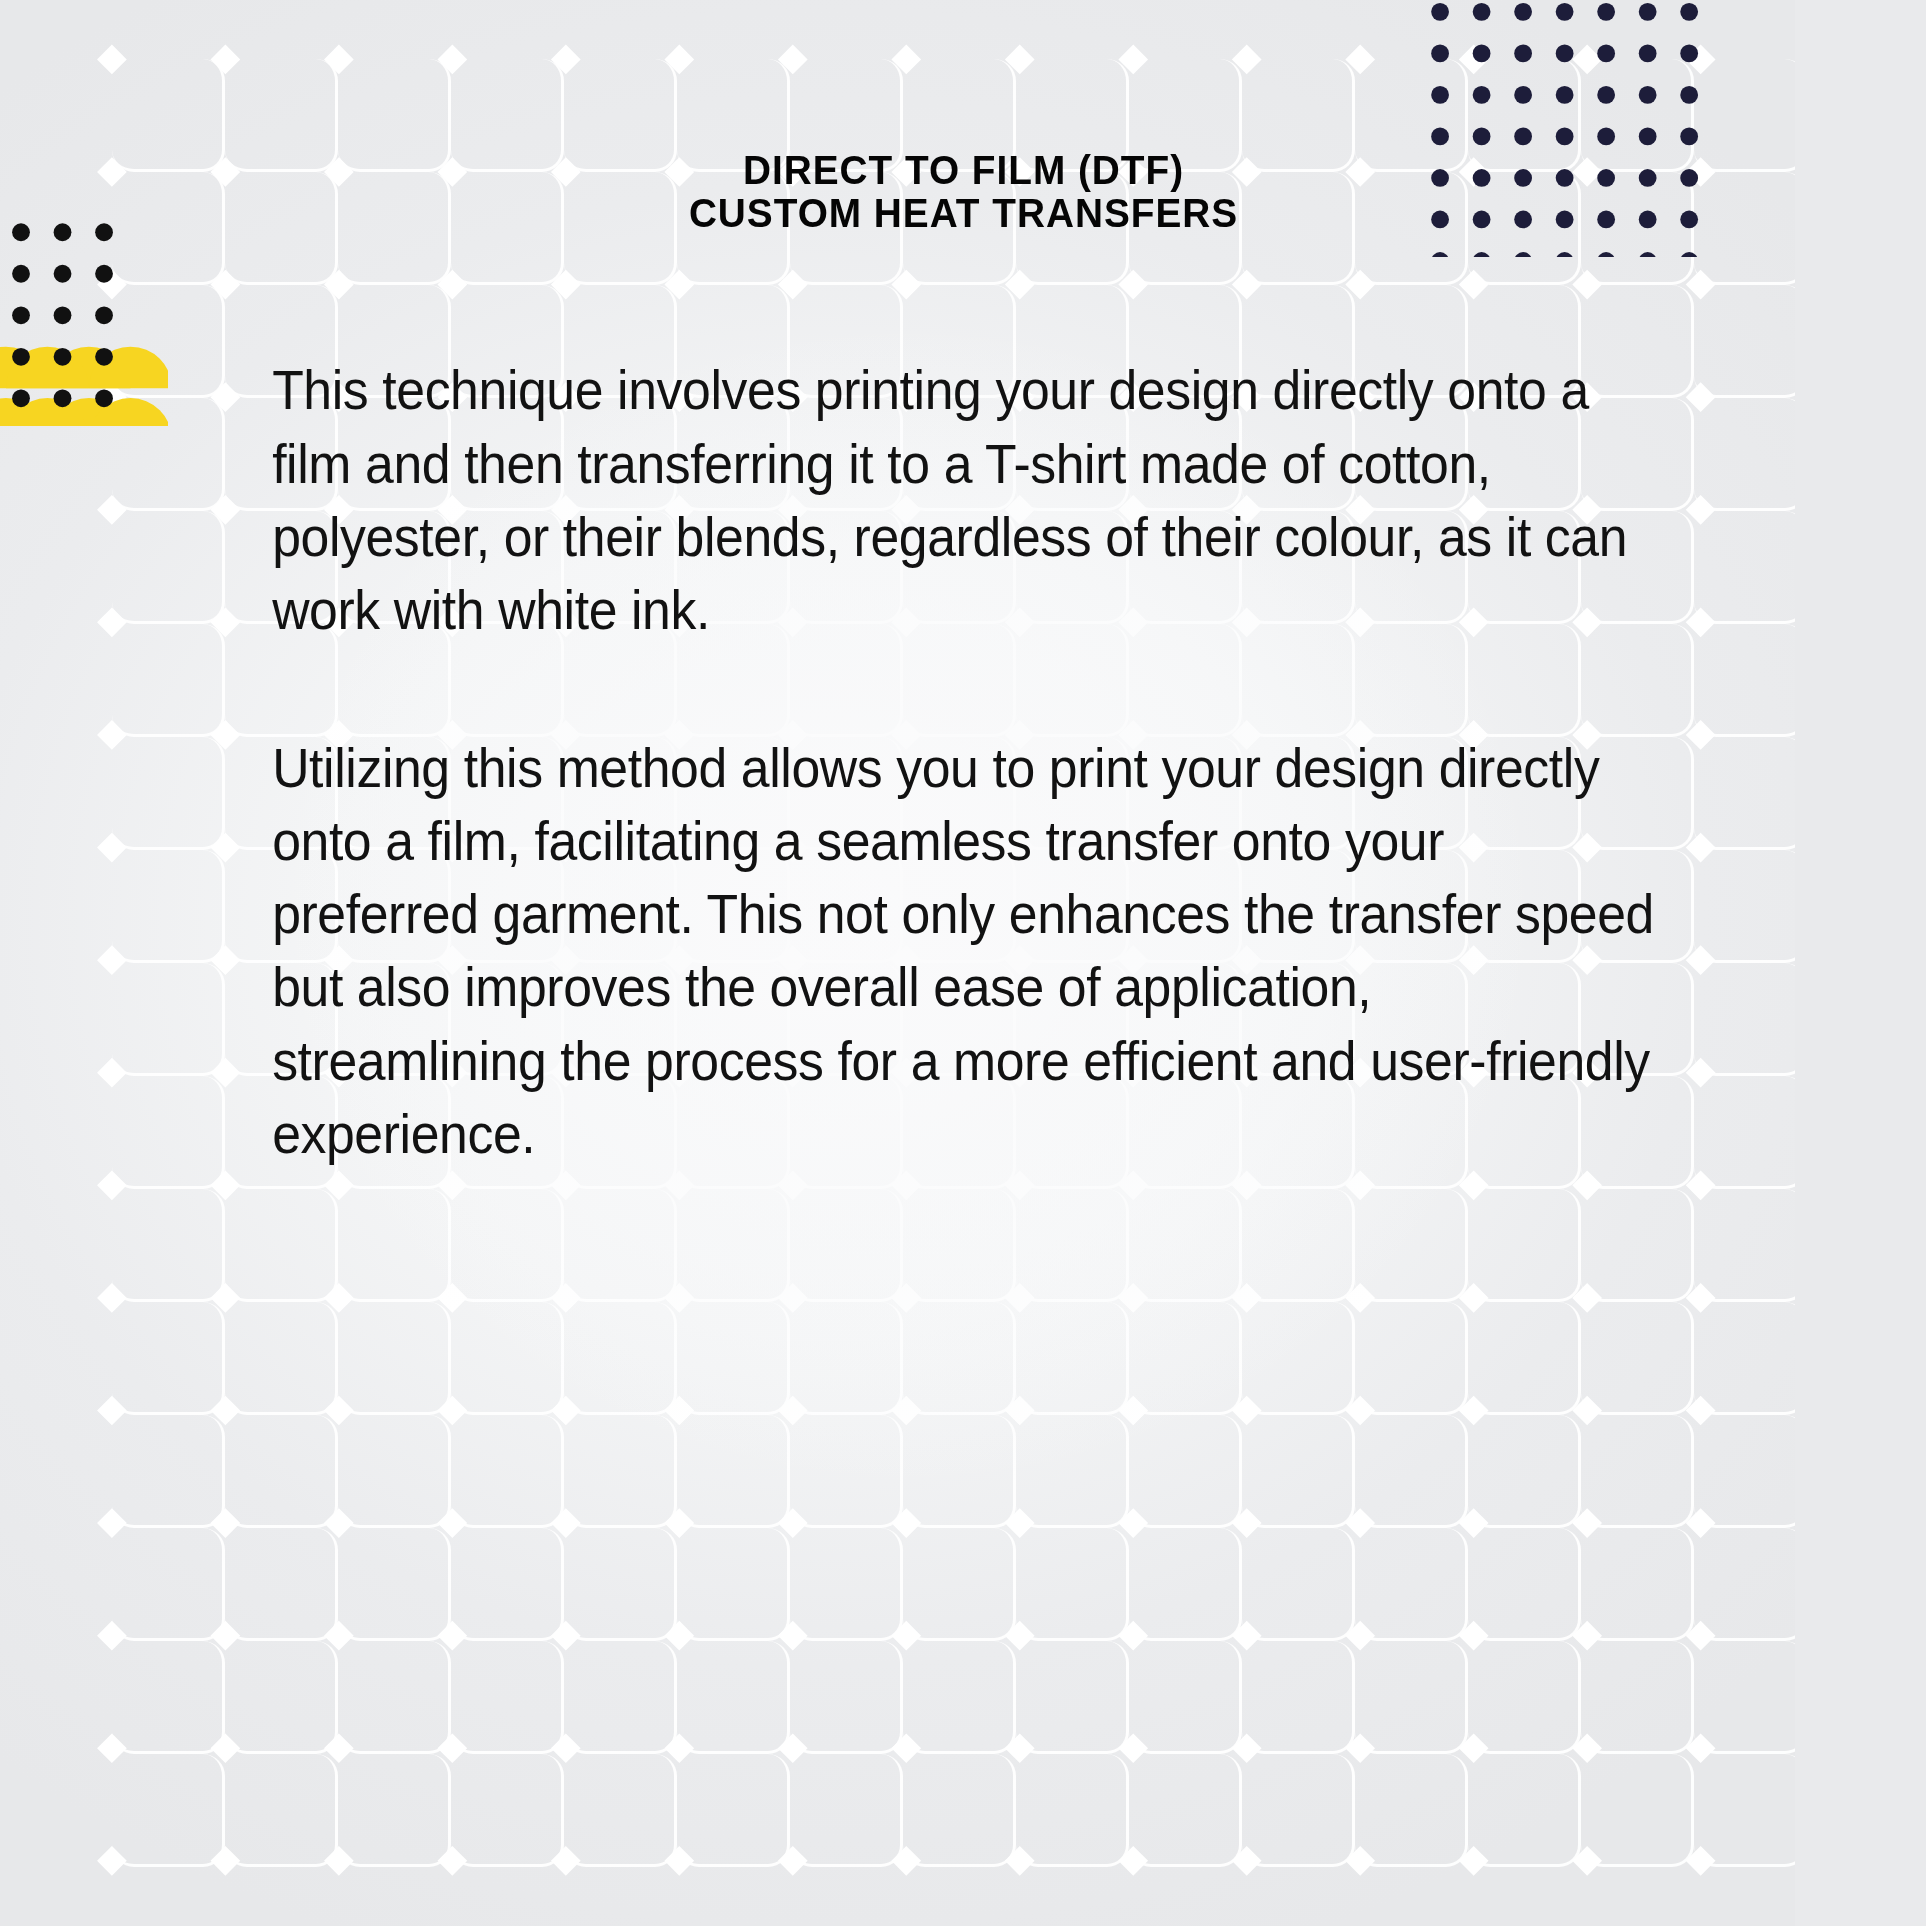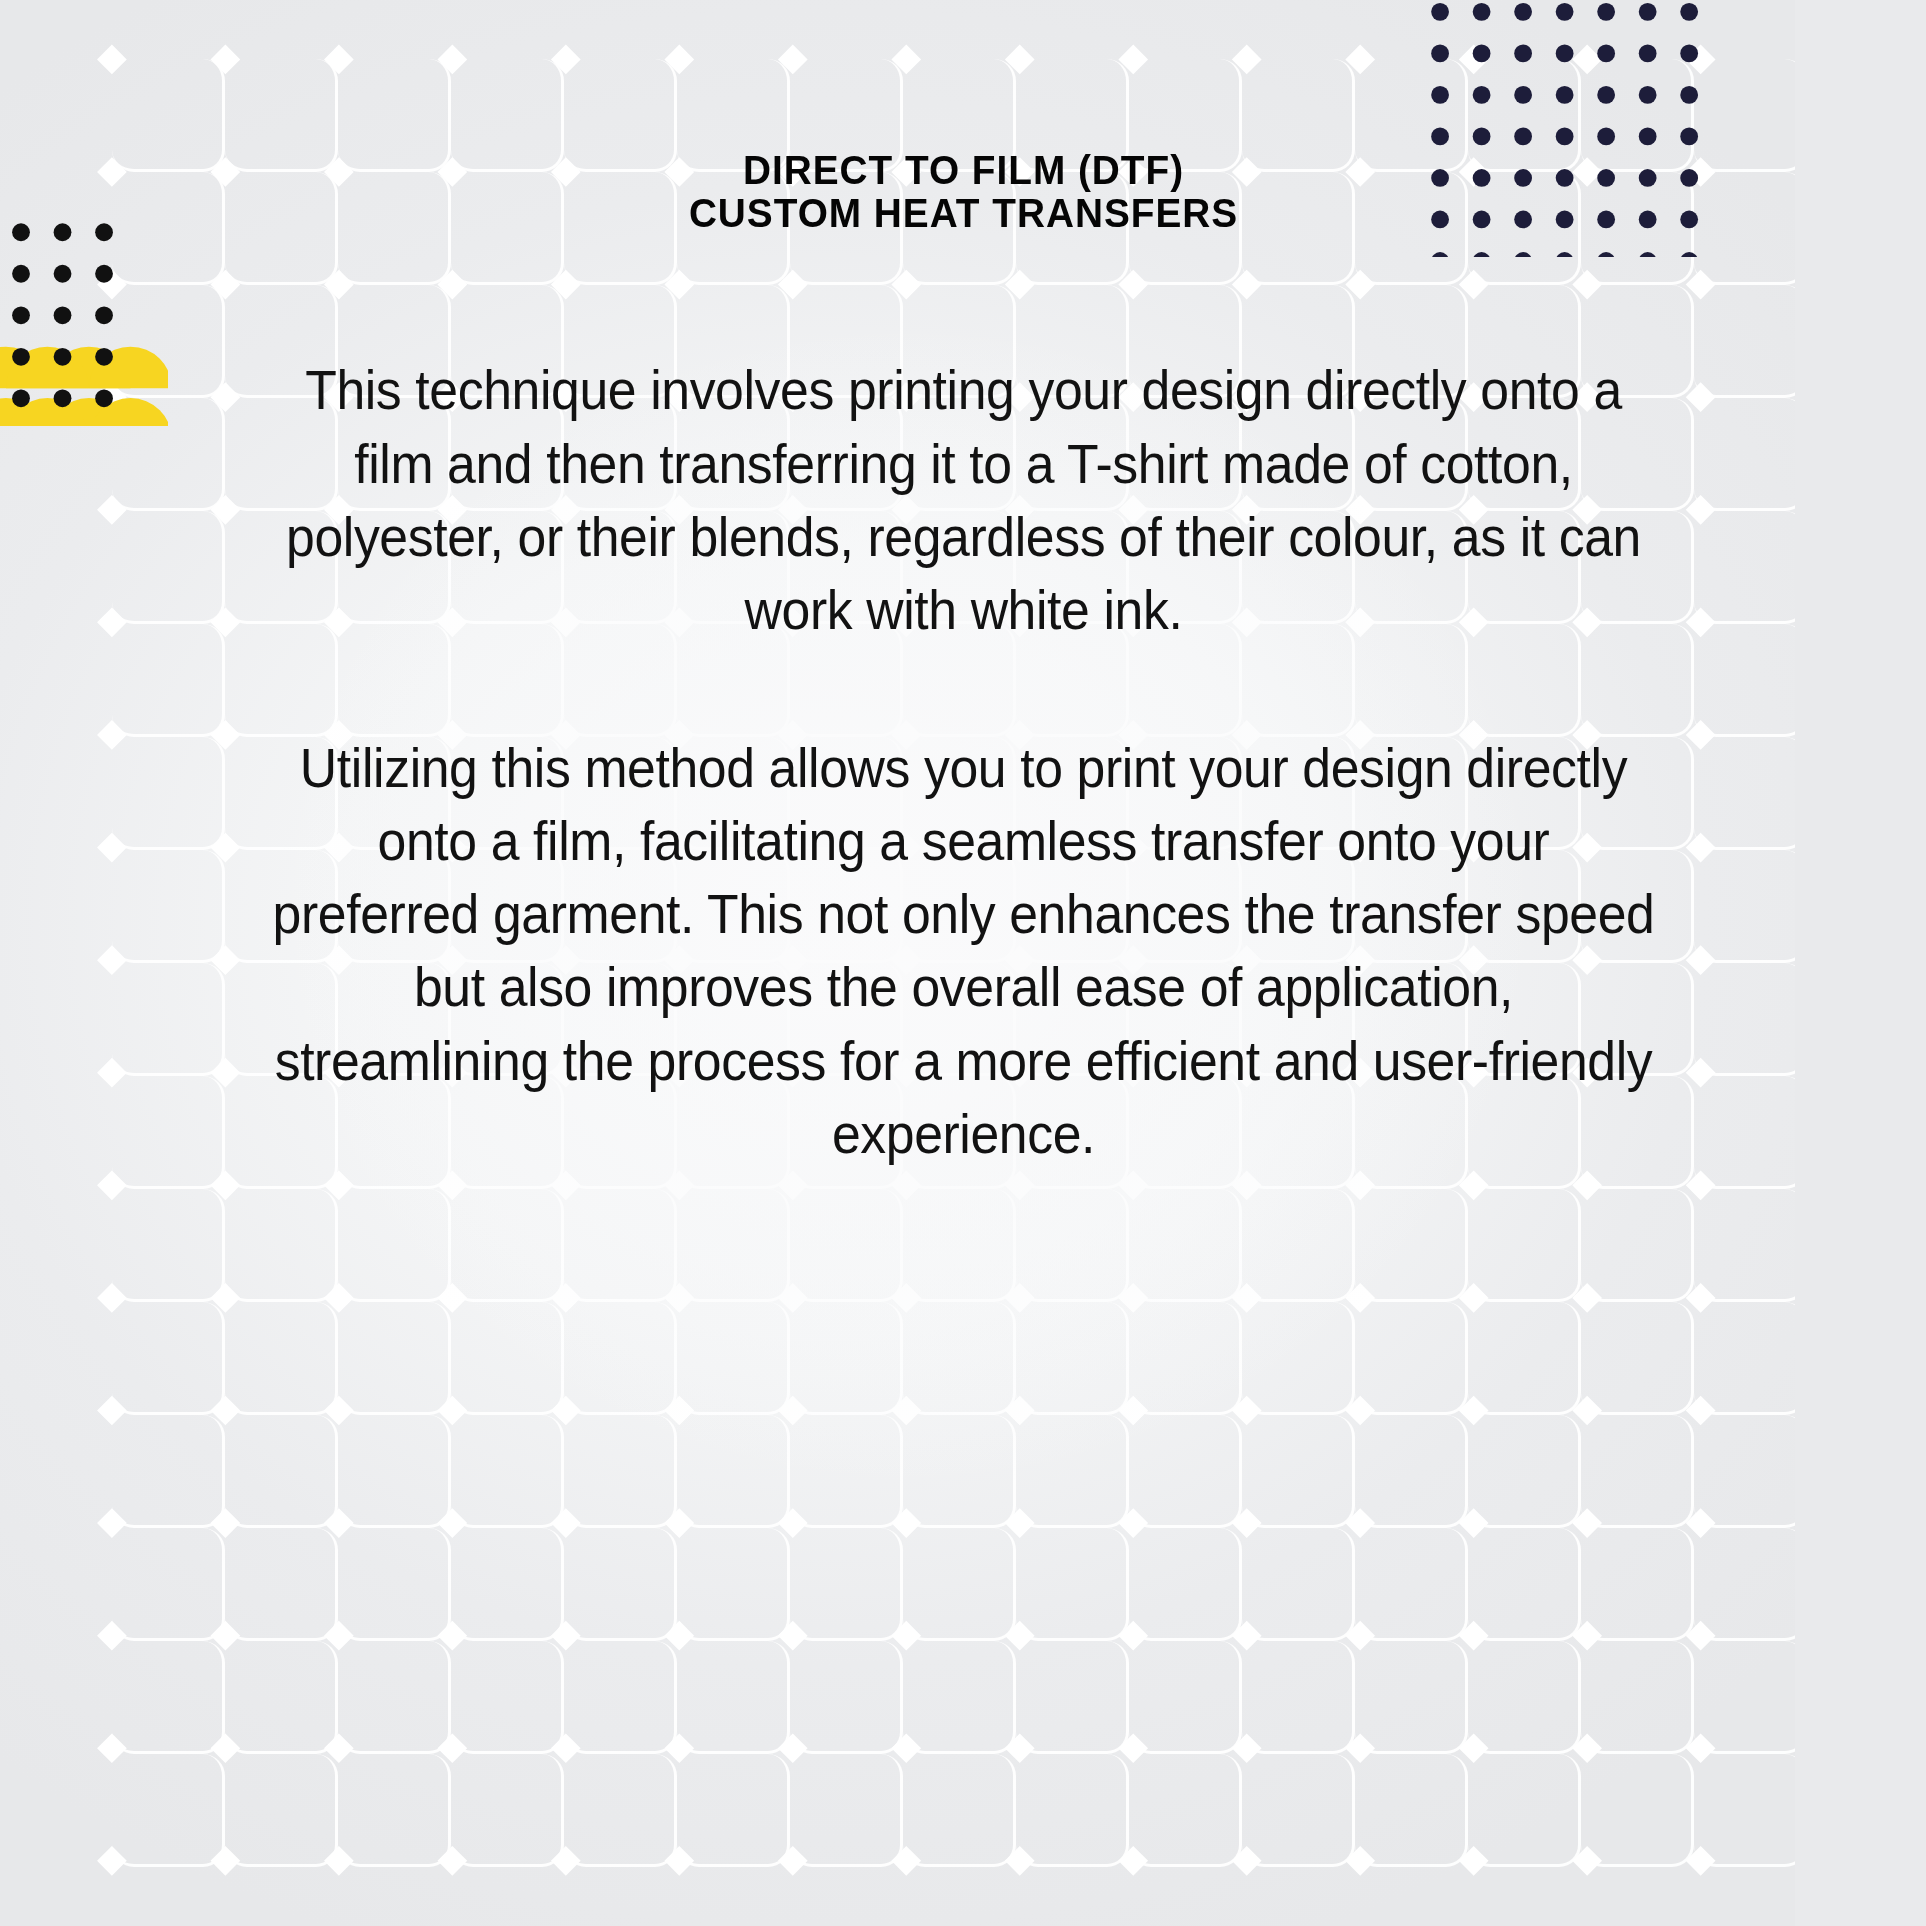--- a/index.html
+++ b/index.html
@@ -100,21 +100,21 @@
     letter-spacing: 1px;
     color: #050505;
     text-transform: uppercase;
     transform: scaleX(0.97);
     white-space: nowrap;
   }
 
   #body-block {
     margin-top: 119px;
     padding: 0 109px;
-    text-align: center;
+    text-align: left;
   }
   .para {
     font-family: "Liberation Sans", sans-serif;
     font-weight: 400;
     font-size: 55px;
     line-height: 1.33;
     color: #121212;
     letter-spacing: -0.4px;
     transform: scaleX(0.94);
     transform-origin: center;

